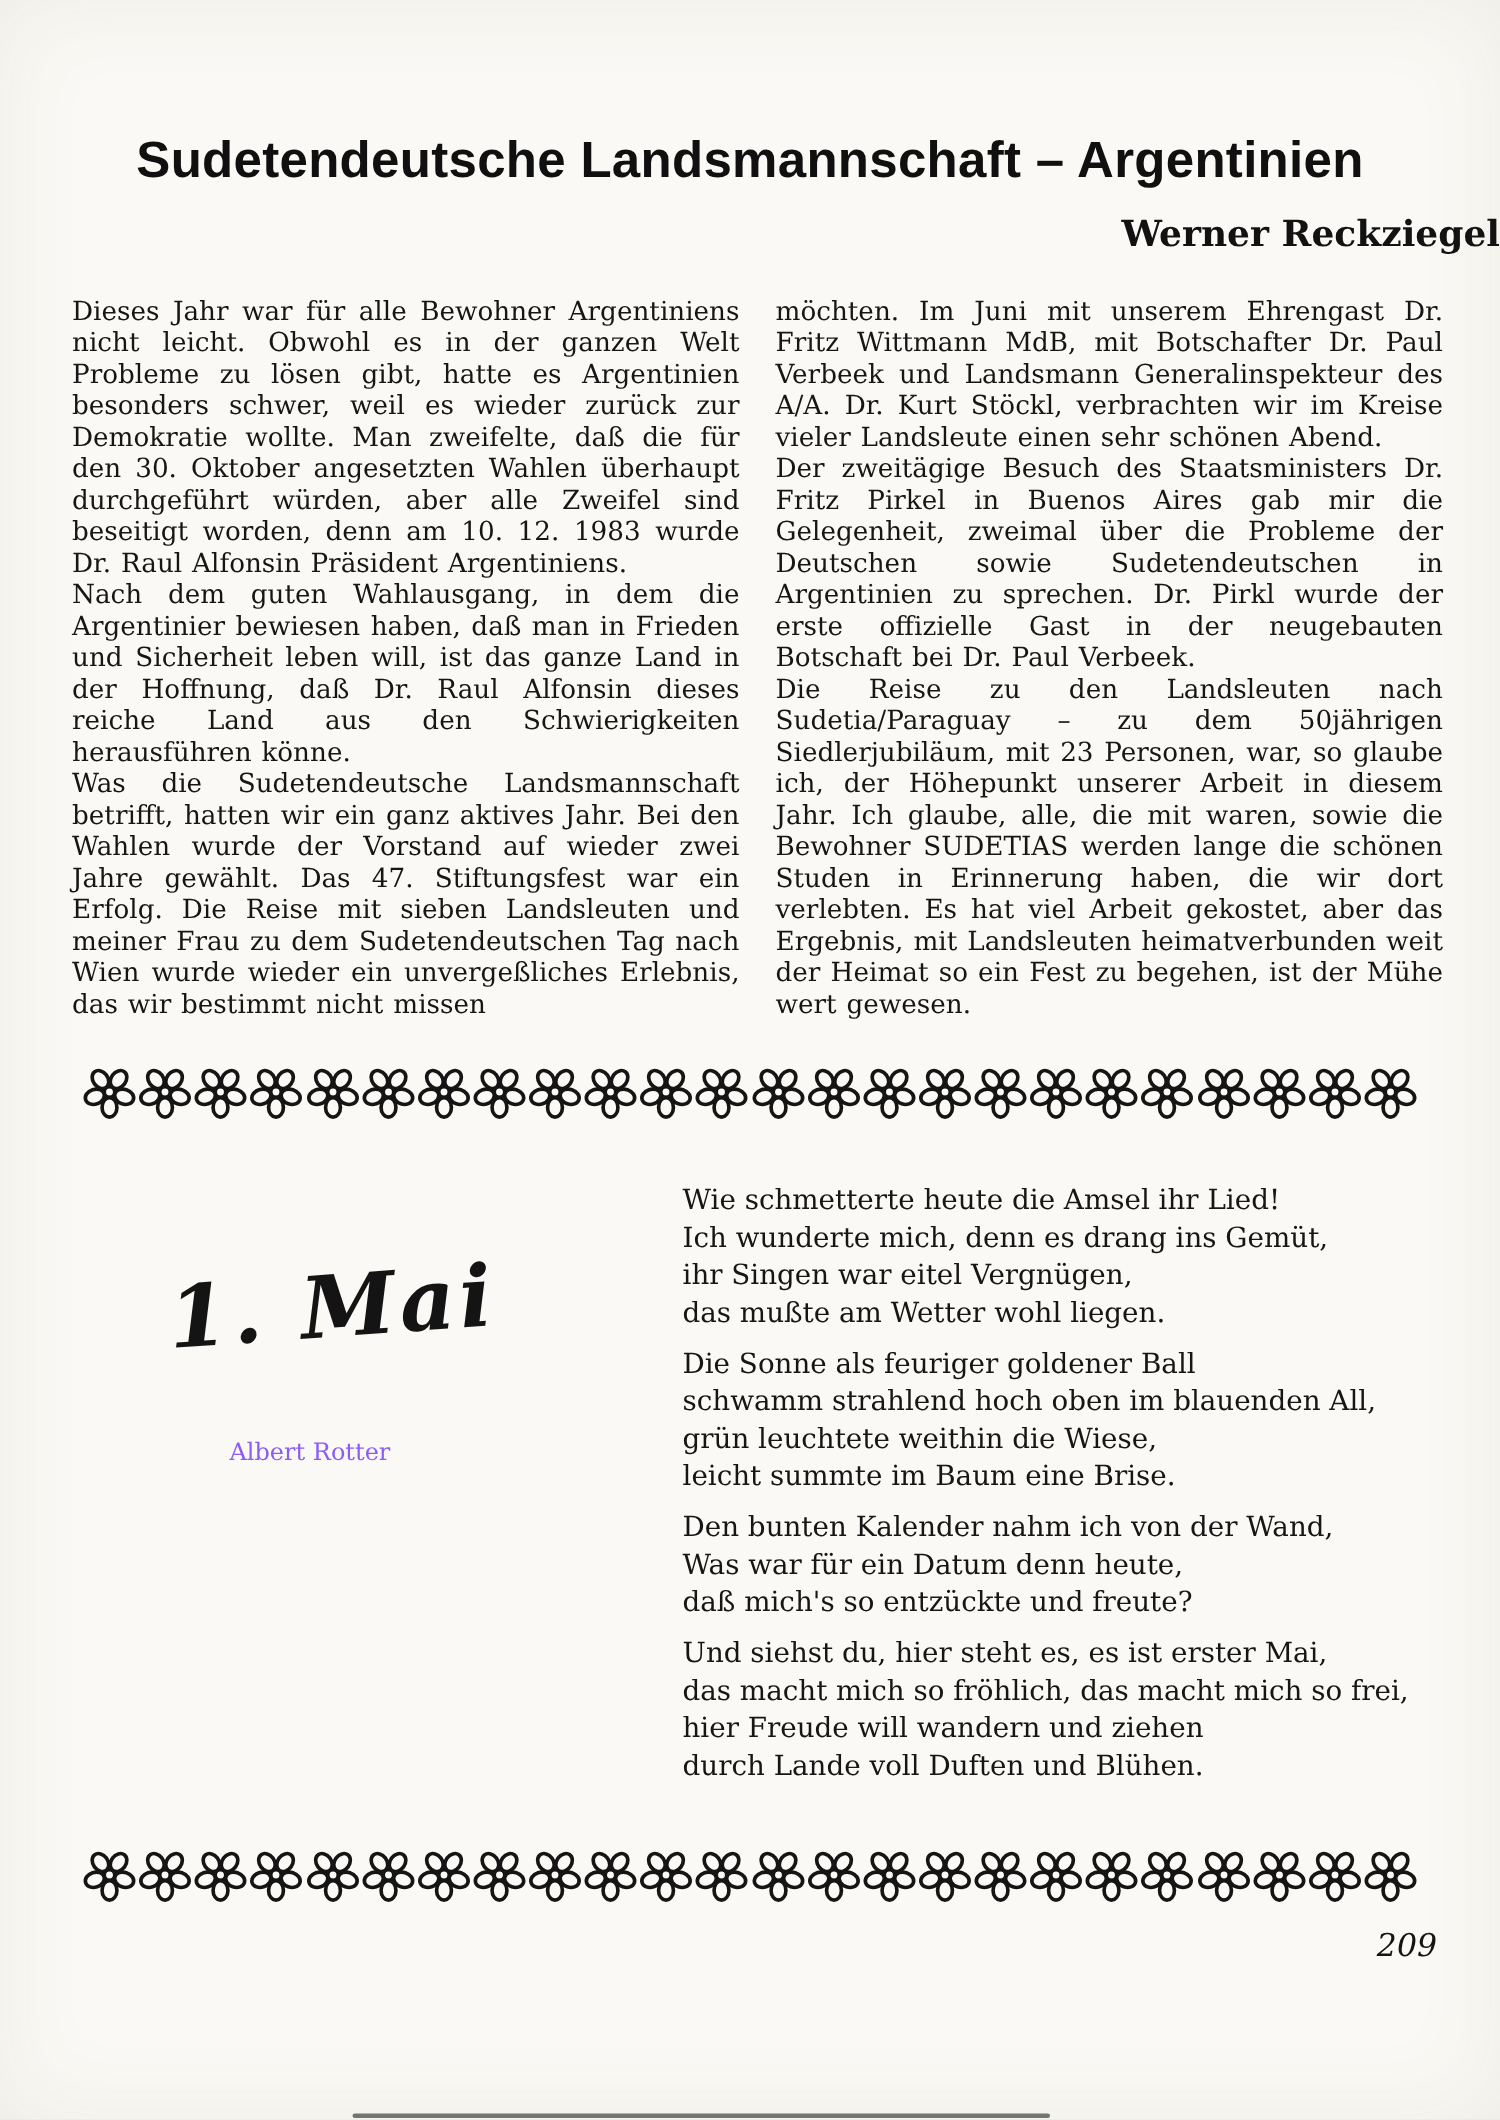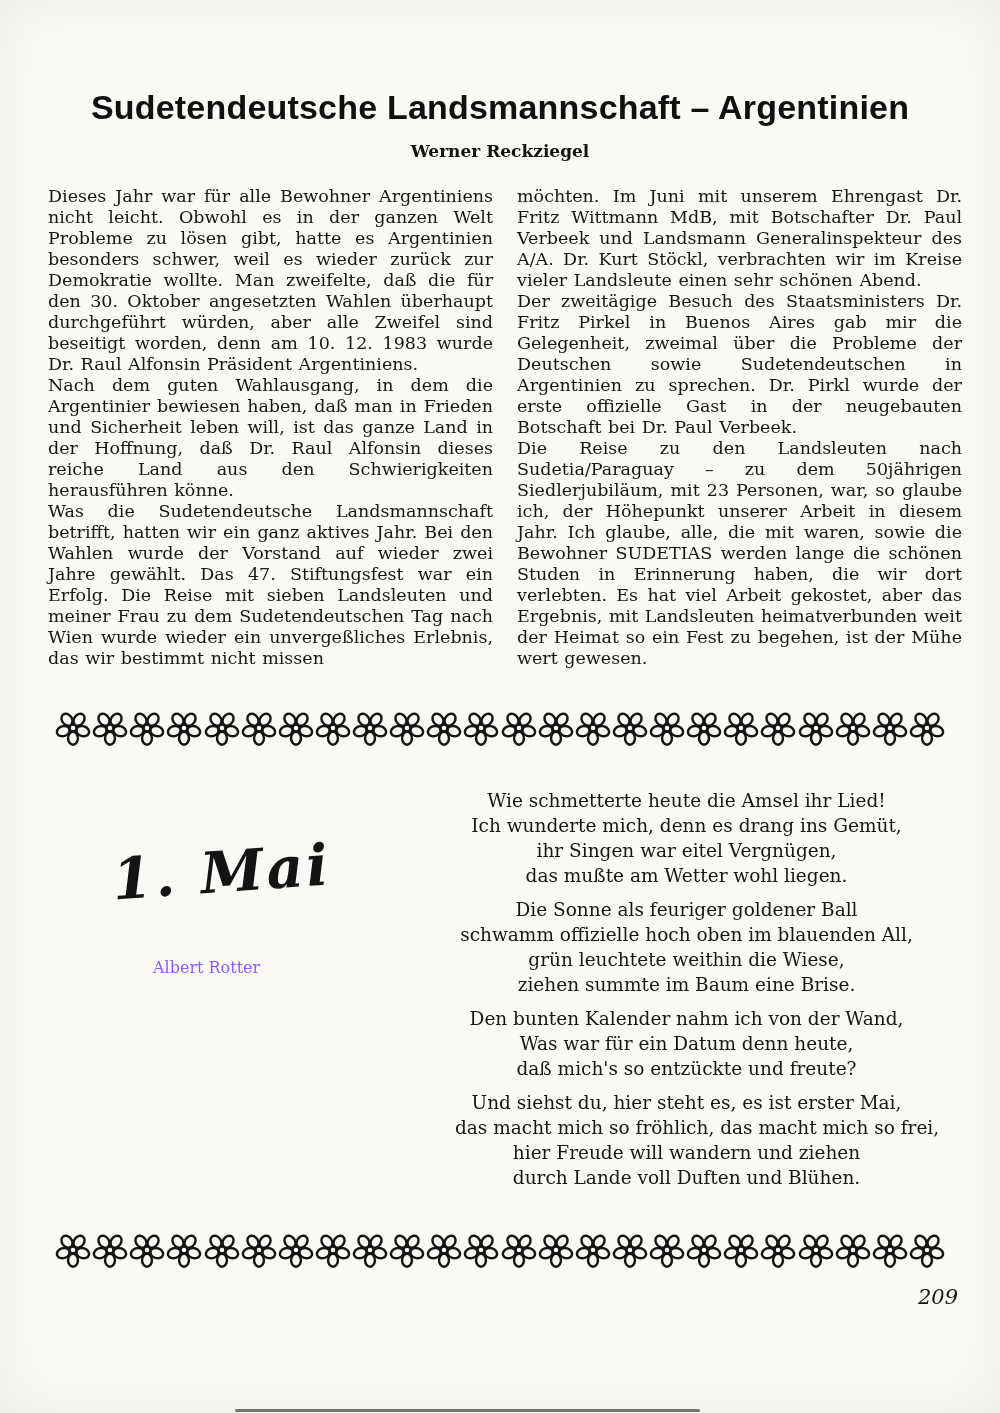--- a/index.html
+++ b/index.html
@@ -18,30 +18,30 @@
     text-align:center;
     font-family:"Liberation Sans", sans-serif;
     font-weight:bold;
     font-size:34px;
     letter-spacing:.2px;
     color:#101010;
     margin:0;
   }
   .article-author{
     position:absolute;top:141px;left:0;right:0;
-    text-align:center;
+    text-align:right;
     font-weight:bold;
-    font-size:17px;
+    font-size:24px;
     color:#121212;
   }
   .columns{
     position:absolute;top:186px;left:48px;right:38px;
     display:flex;gap:24px;
   }
-  .col{flex:1;min-width:0;}
+  .col{flex:1;min-width:0;margin-top:12px;}
   .para{
     margin:0;
     font-size:17.5px;
     line-height:21px;
     text-align:justify;
     hyphens:auto;
     -webkit-hyphens:auto;
     word-spacing:1px;
   }
   .ornament-row{
@@ -61,21 +61,21 @@
     color:#141414;
   }
   .poem-author{
     position:absolute;left:153px;top:958px;
     font-size:16px;
     color:#8b5cf6;
   }
   .poem-body{
     position:absolute;left:455px;top:788px;width:480px;
   }
-  .stanza{margin:0 17px 9px 0;text-align:center;}
+  .stanza{margin:0 17px 9px 0;}
   .poem-line{
     font-size:18.5px;
     line-height:25px;
     white-space:nowrap;
   }
   .page-number{
     position:absolute;top:1285px;right:42px;
     font-size:21px;
     color:#141414;
     font-style:italic;
@@ -209,23 +209,23 @@
   <div class="poem-author">Albert Rotter</div>
   <div class="poem-body">
       <div class="stanza">
         <div class="poem-line">Wie schmetterte heute die Amsel ihr Lied!</div>
         <div class="poem-line">Ich wunderte mich, denn es drang ins Gemüt,</div>
         <div class="poem-line">ihr Singen war eitel Vergnügen,</div>
         <div class="poem-line">das mußte am Wetter wohl liegen.</div>
       </div>
       <div class="stanza">
         <div class="poem-line">Die Sonne als feuriger goldener Ball</div>
-        <div class="poem-line">schwamm offizielle hoch oben im blauenden All,</div>
+        <div class="poem-line">schwamm strahlend hoch oben im blauenden All,</div>
         <div class="poem-line">grün leuchtete weithin die Wiese,</div>
-        <div class="poem-line">ziehen summte im Baum eine Brise.</div>
+        <div class="poem-line">leicht summte im Baum eine Brise.</div>
       </div>
       <div class="stanza">
         <div class="poem-line">Den bunten Kalender nahm ich von der Wand,</div>
         <div class="poem-line">Was war für ein Datum denn heute,</div>
         <div class="poem-line">daß mich's so entzückte und freute?</div>
       </div>
       <div class="stanza">
         <div class="poem-line">Und siehst du, hier steht es, es ist erster Mai,</div>
         <div class="poem-line">das macht mich so fröhlich, das macht mich so frei,</div>
         <div class="poem-line">hier Freude will wandern und ziehen</div>

